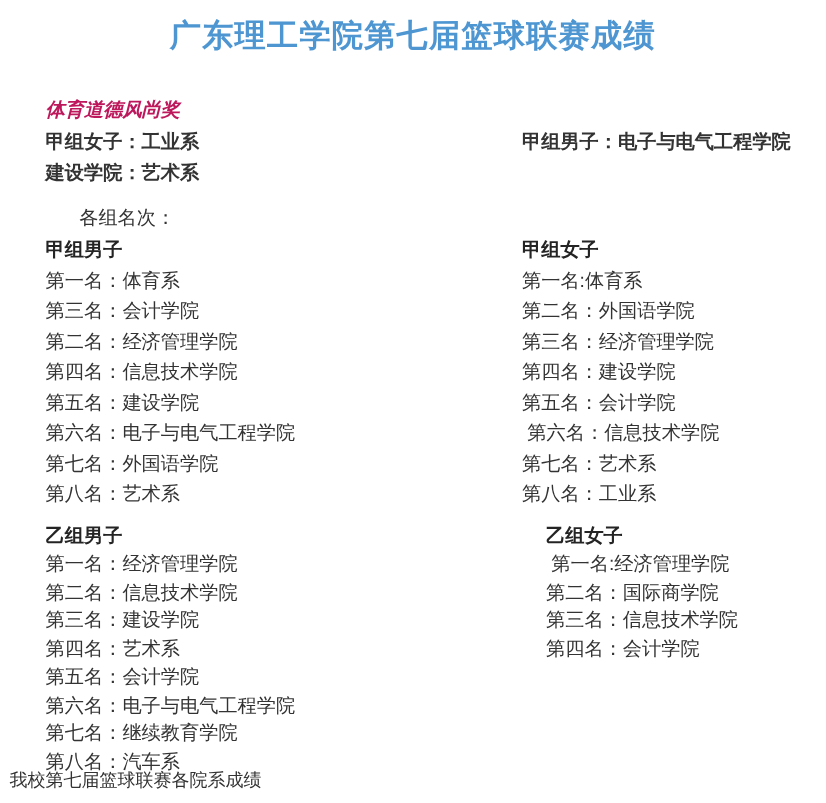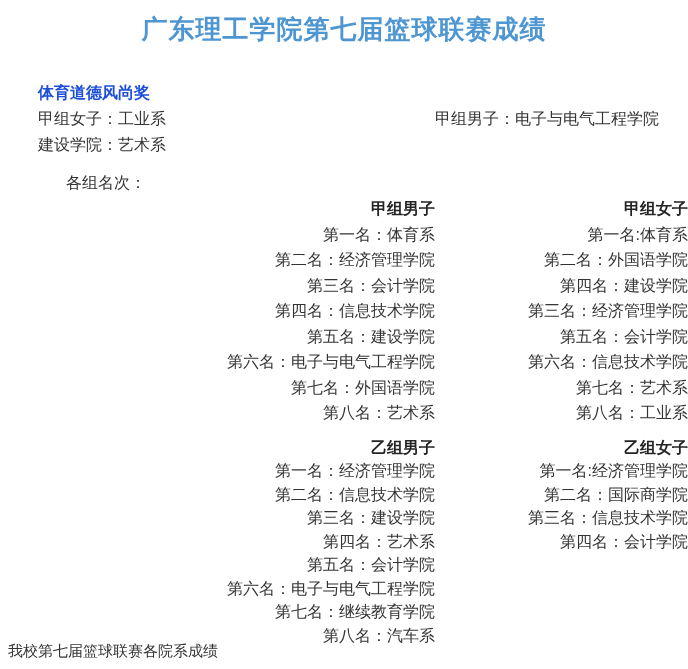--- a/index.html
+++ b/index.html
@@ -22,30 +22,32 @@
     letter-spacing: 1px;
     line-height: 30px;
   }
   .content {
     margin-top: 36px;
     padding-left: 38px;
     font-size: 16px;
   }
   .section-header {
     font-weight: bold;
-    color: #1d4ed8;
+    color: #be185d;
     line-height: 26px;
+    font-style: italic;
   }
   .two-col {
     display: grid;
     grid-template-columns: 397px 1fr;
+    font-weight: bold;
   }
   .award-line { line-height: 26px; white-space: pre-wrap; }
   .rankings-label { margin-top: 12px; line-height: 26px; margin-left: 28px; }
-  .ranking-blocks-row { display: grid; grid-template-columns: 397px 1fr; text-align: right; }
+  .ranking-blocks-row { display: grid; grid-template-columns: 397px 1fr; }
   .block-1 .rank-line, .block-1 .group-header { line-height: 25.5px; }
   .block-2 .rank-line, .block-2 .group-header { line-height: 23.5px; }
   .block-2 { margin-top: 10px; gap: 20px; }
   .group-header { font-weight: bold; color: #242424; }
   .rank-line { white-space: pre-wrap; }
   .caption {
     position: absolute;
     left: 8px;
     bottom: 6px;
     font-size: 15px;
@@ -72,34 +74,34 @@
         <span class="award-line">建设学院：艺术系</span>
       </div>
     </div>
 
     <div class="rankings-label">各组名次：</div>
 
     <div class="ranking-blocks-row block-1">
       <div class="col">
         <div class="group-header">甲组男子</div>
         <div class="rank-line">第一名：体育系</div>
+        <div class="rank-line">第三名：会计学院</div>
         <div class="rank-line">第二名：经济管理学院</div>
-        <div class="rank-line">第三名：会计学院</div>
         <div class="rank-line">第四名：信息技术学院</div>
         <div class="rank-line">第五名：建设学院</div>
         <div class="rank-line">第六名：电子与电气工程学院</div>
         <div class="rank-line">第七名：外国语学院</div>
         <div class="rank-line">第八名：艺术系</div>
       </div>
       <div class="col">
         <div class="group-header">甲组女子</div>
         <div class="rank-line">第一名:体育系</div>
         <div class="rank-line">第二名：外国语学院</div>
+        <div class="rank-line">第三名：经济管理学院</div>
         <div class="rank-line">第四名：建设学院</div>
-        <div class="rank-line">第三名：经济管理学院</div>
         <div class="rank-line">第五名：会计学院</div>
         <div class="rank-line"> 第六名：信息技术学院</div>
         <div class="rank-line">第七名：艺术系</div>
         <div class="rank-line">第八名：工业系</div>
       </div>
     </div>
 
     <div class="ranking-blocks-row block-2">
       <div class="col">
         <div class="group-header">乙组男子</div>

